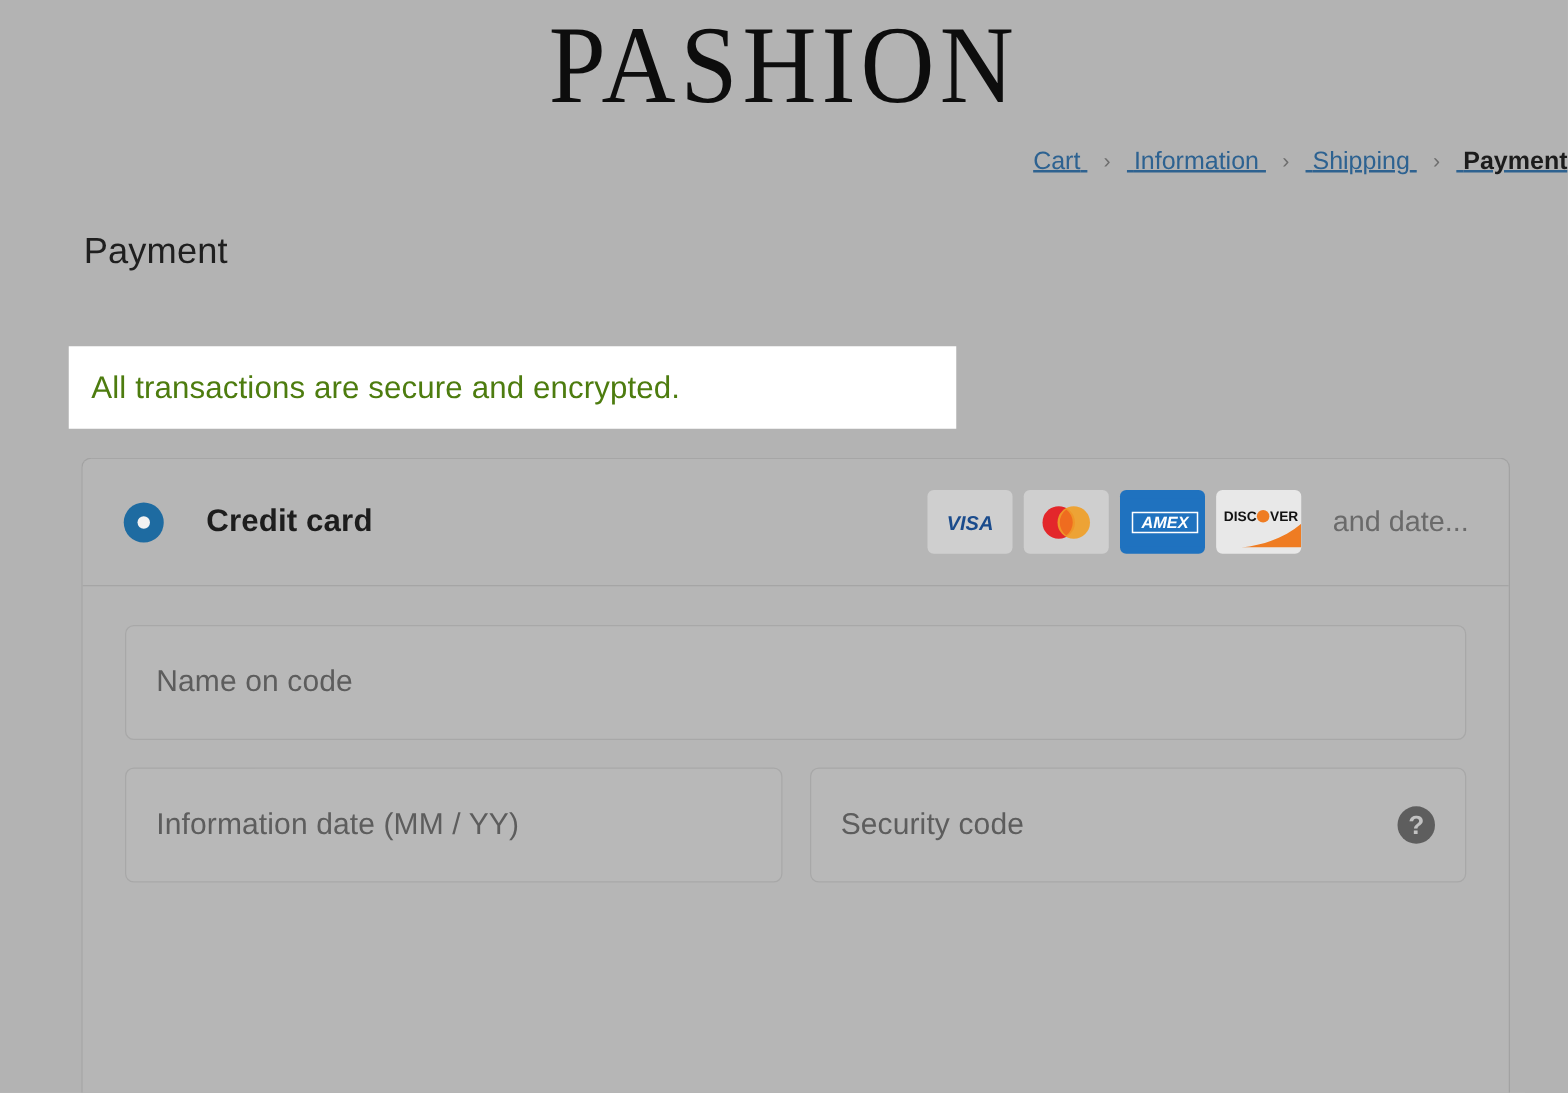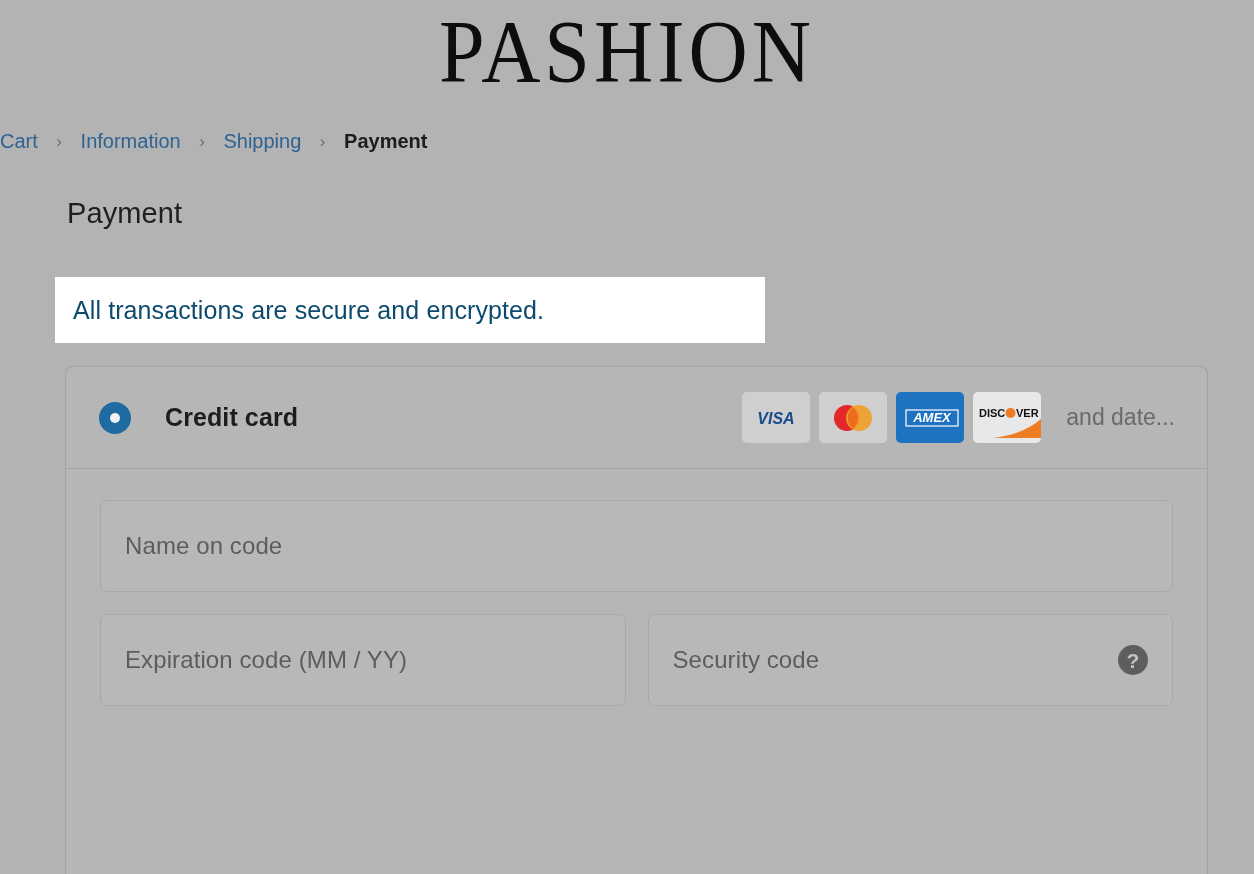--- a/index.html
+++ b/index.html
@@ -32,25 +32,26 @@
     color: #0d0d0d;
     font-weight: 400;
     display: inline-block;
     transform: scaleY(1.08);
     transform-origin: top center;
   }
 
   
   .breadcrumb {
     width: 100%;
-    text-align: left;
-    margin-top: 40px;
+    text-align: right;
+    margin-top: 28px;
     font-size: 20px;
     color: #2e6290;
     white-space: nowrap;
+    text-decoration: underline;
   }
   .crumb-link {
     color: #2d6291;
     text-decoration: none;
     cursor: pointer;
   }
   .crumb-current {
     color: #1c1c1c;
     font-weight: 600;
   }
@@ -82,21 +83,21 @@
     left: 55px;
     top: 277px;
     width: 710px;
     height: 66px;
     background: #ffffff;
     display: flex;
     align-items: center;
   }
   .secure-note-text {
     font-size: 25px;
-    color: #0c4a6e;
+    color: #4d7c0f;
     padding-left: 18px;
     letter-spacing: .1px;
     white-space: nowrap;
   }
 
   
   .pay-panel {
     position: absolute;
     left: 65px;
     top: 366px;
@@ -314,21 +315,21 @@
 
   <div class="pay-body">
 
 
     <div class="field">
       <span class="field-placeholder">Name on code</span>
     </div>
 
     <div class="field-row">
       <div class="field">
-        <span class="field-placeholder">Expiration code (MM / YY)</span>
+        <span class="field-placeholder">Information date (MM / YY)</span>
       </div>
       <div class="field">
         <span class="field-placeholder">Security code</span>
         <span class="field-icon">
           <span class="help-circle">?</span>
         </span>
       </div>
     </div>
 
   </div>

